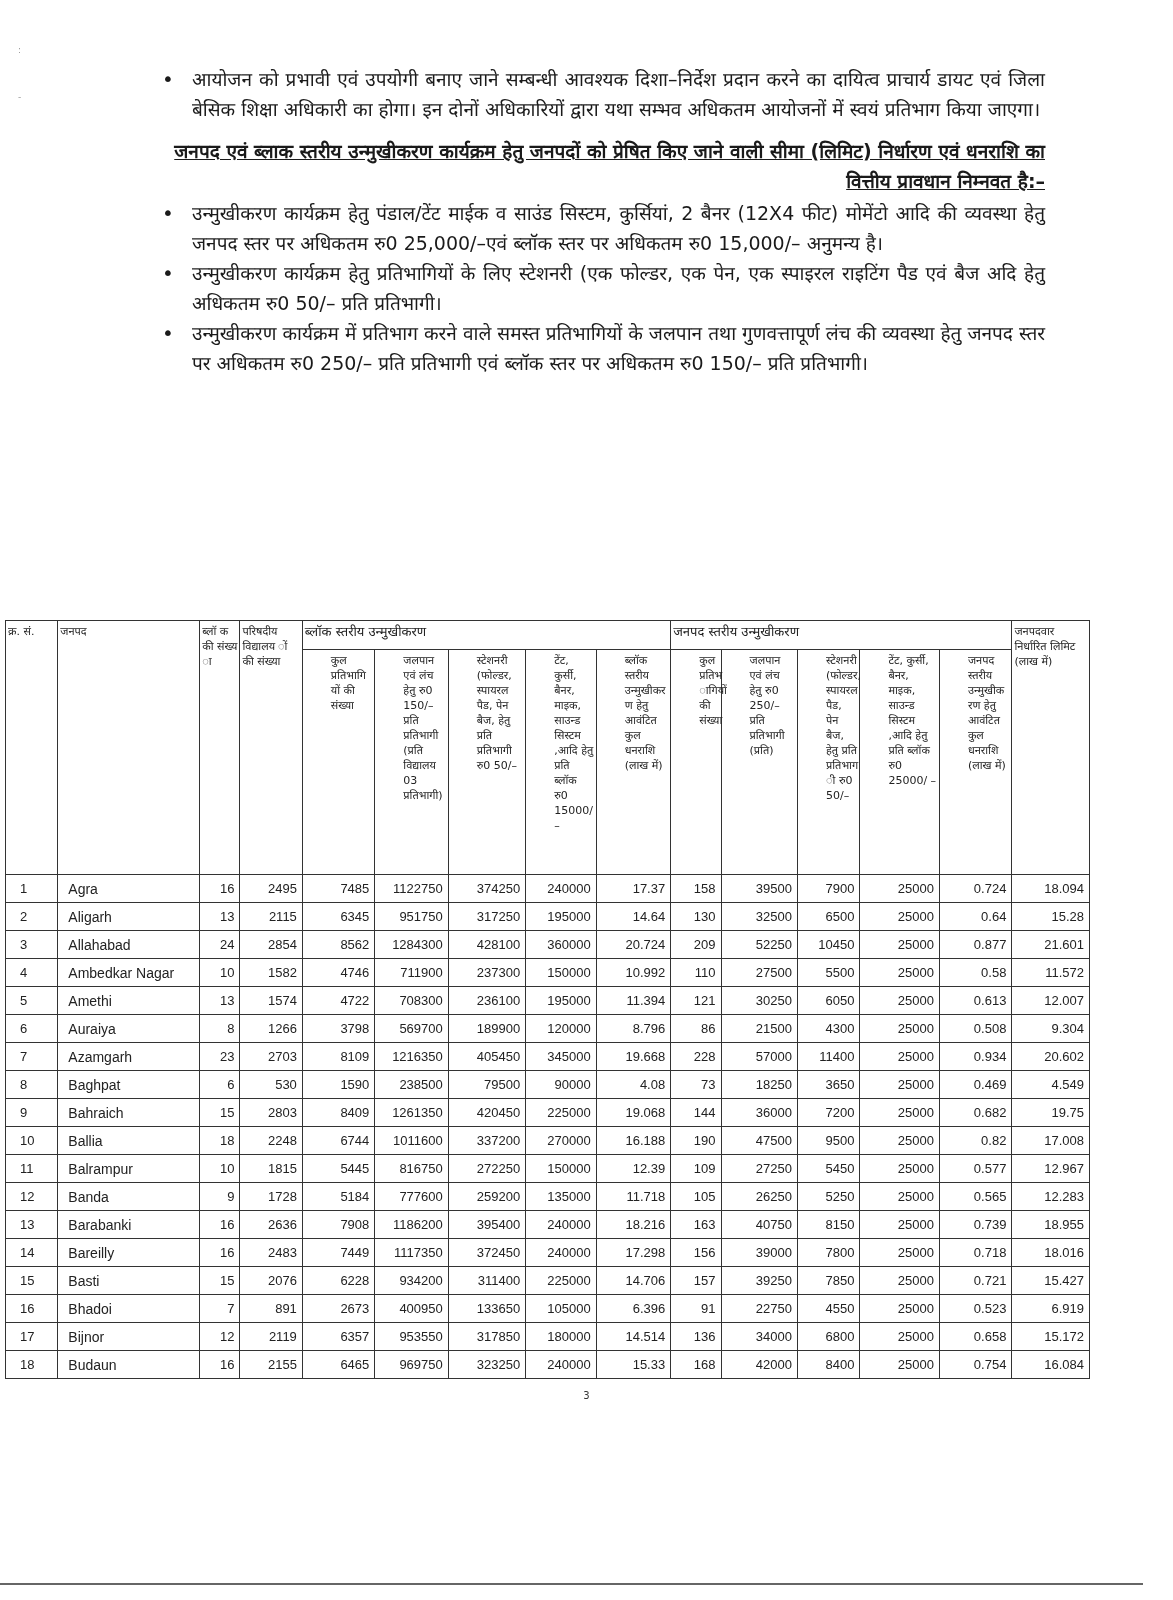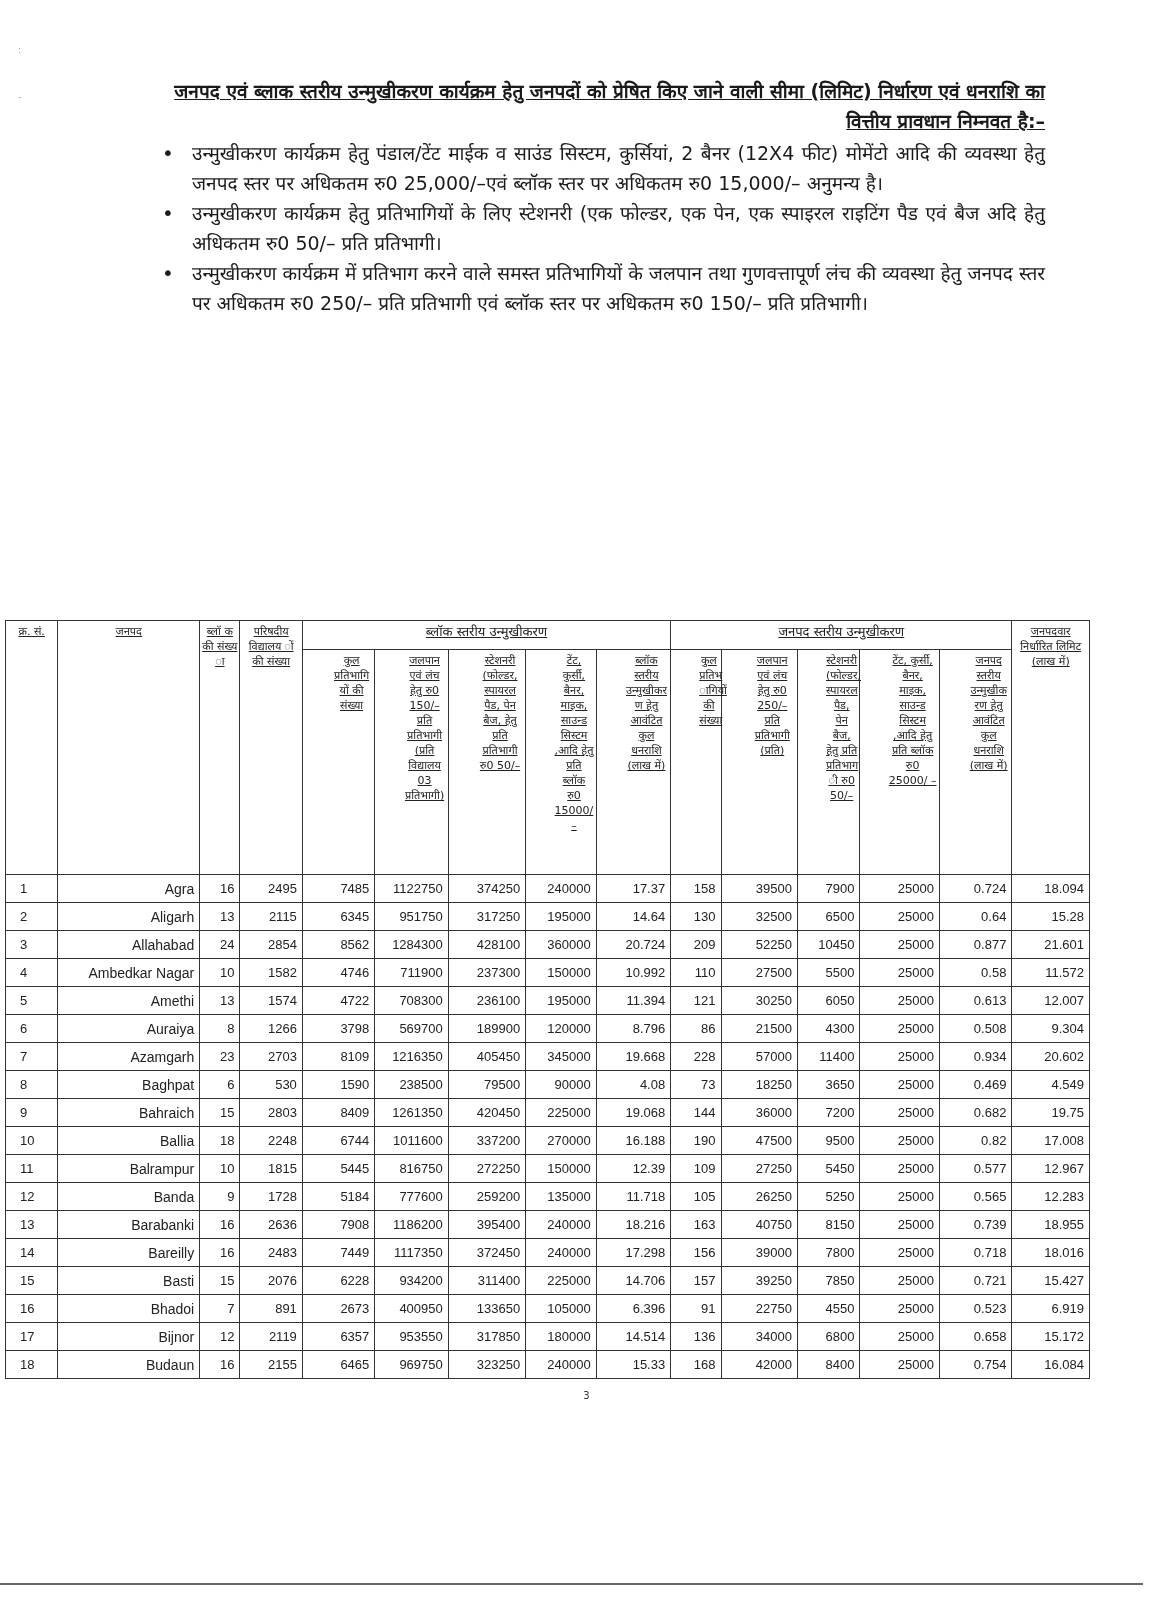--- a/index.html
+++ b/index.html
@@ -13,40 +13,41 @@
   .bullet::before { content: "\2022"; position: absolute; left: 2px; top: 0; font-size: 20px; }
   .heading { text-decoration: underline; font-weight: bold; font-size: 19px; line-height: 30px; margin-top: 12px; margin-bottom: 2px; text-align: right; }
   table.alloc {
     position: absolute; left: 5px; top: 620px; width: 1085px;
     border-collapse: collapse; table-layout: fixed;
     font-family: "DejaVu Sans", sans-serif;
   }
   table.alloc th, table.alloc td { border: 1px solid #333; }
   table.alloc th {
     font-weight: normal; font-size: 11px; line-height: 15px; vertical-align: top;
-    text-align: center; padding: 3px 2px; color: #222; text-decoration: underline;
+    text-align: left; padding: 3px 2px; color: #222;
   }
   table.alloc thead tr.sub th { height: 218px; padding-left: 28px; }
   table.alloc td {
     font-family: "Liberation Sans", sans-serif;
     font-size: 13px; height: 27px; padding: 0 5px; text-align: right; color: #222;
   }
   table.alloc td.sn { text-align: left; padding-left: 14px; }
-  table.alloc td.name { text-align: right; padding-left: 10px; font-size: 14px; }
+  table.alloc td.name { text-align: left; padding-left: 10px; font-size: 14px; }
   table.alloc td.bold { font-weight: normal; }
   .page-number { position: absolute; top: 1390px; left: 0; width: 1173px; text-align: center; font-size: 10px; color: #333; }
   .bottom-rule { position: absolute; left: 0; right: 30px; top: 1583px; height: 2px; background: #666; }
 </style>
 </head>
 <body>
 
 <div class="margin-mark" style="top:45px">:</div>
 <div class="margin-mark" style="top:92px">-</div>
 
 <div class="text-block" style="top:64px">
+  <div class="bullet">आयोजन को प्रभावी एवं उपयोगी बनाए जाने सम्बन्धी आवश्यक दिशा–निर्देश प्रदान करने का दायित्व प्राचार्य डायट एवं जिला बेसिक शिक्षा अधिकारी का होगा। इन दोनों अधिकारियों द्वारा यथा सम्भव अधिकतम आयोजनों में स्वयं प्रतिभाग किया जाएगा।</div>
   <div class="heading">जनपद एवं ब्लाक स्तरीय उन्मुखीकरण कार्यक्रम हेतु जनपदों को प्रेषित किए जाने वाली सीमा (लिमिट) निर्धारण एवं धनराशि का वित्तीय प्रावधान निम्नवत है:–</div>
   <div class="bullet">उन्मुखीकरण कार्यक्रम हेतु पंडाल/टेंट माईक व साउंड सिस्टम, कुर्सियां, 2 बैनर (12X4 फीट) मोमेंटो आदि की व्यवस्था हेतु जनपद स्तर पर अधिकतम रु0 25,000/–एवं ब्लॉक स्तर पर अधिकतम रु0 15,000/– अनुमन्य है।</div>
   <div class="bullet">उन्मुखीकरण कार्यक्रम हेतु प्रतिभागियों के लिए स्टेशनरी (एक फोल्डर, एक पेन, एक स्पाइरल राइटिंग पैड एवं बैज अदि हेतु अधिकतम रु0 50/– प्रति प्रतिभागी।</div>
   <div class="bullet">उन्मुखीकरण कार्यक्रम में प्रतिभाग करने वाले समस्त प्रतिभागियों के जलपान तथा गुणवत्तापूर्ण लंच की व्यवस्था हेतु जनपद स्तर पर अधिकतम रु0 250/– प्रति प्रतिभागी एवं ब्लॉक स्तर पर अधिकतम रु0 150/– प्रति प्रतिभागी।</div>
 </div>
 
 <table class="alloc">
   <colgroup>
     <col style="width:52px">
       <col style="width:141px">

